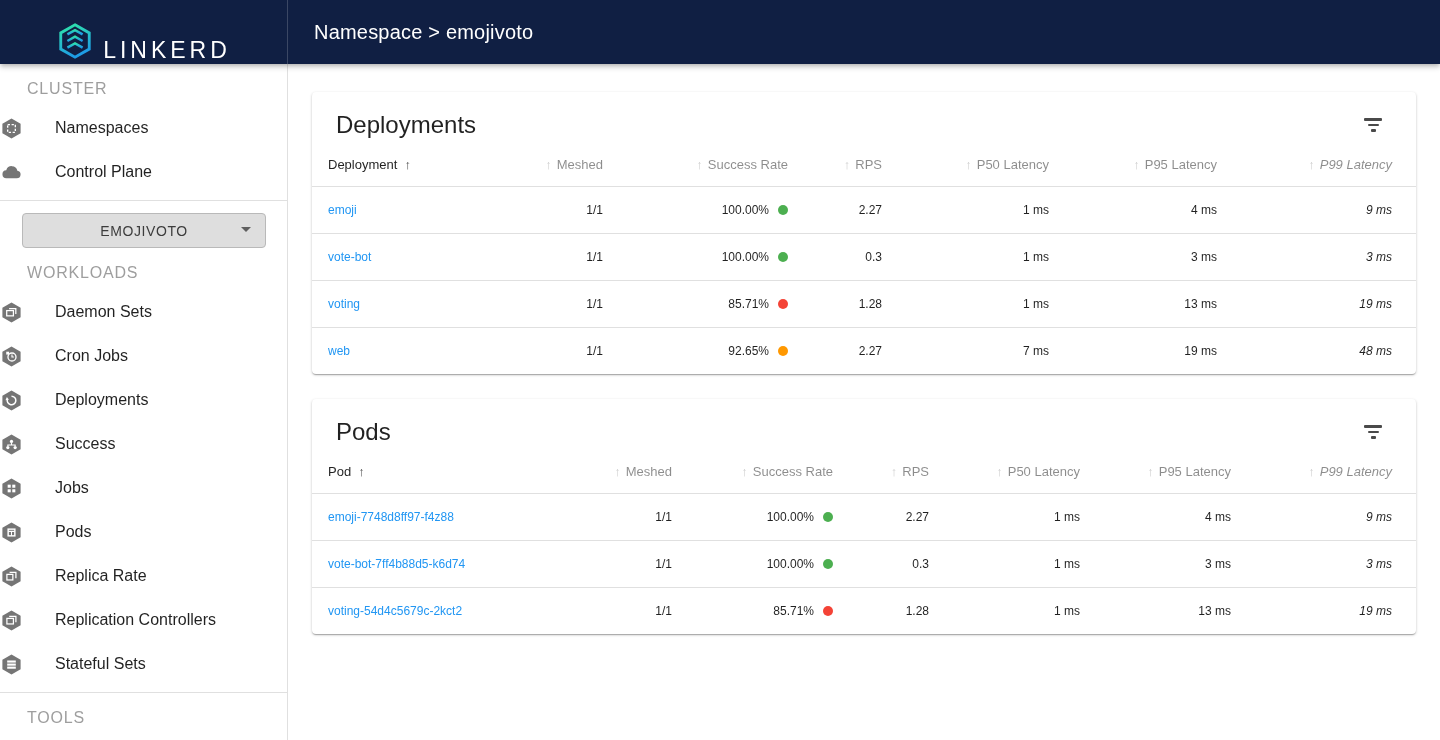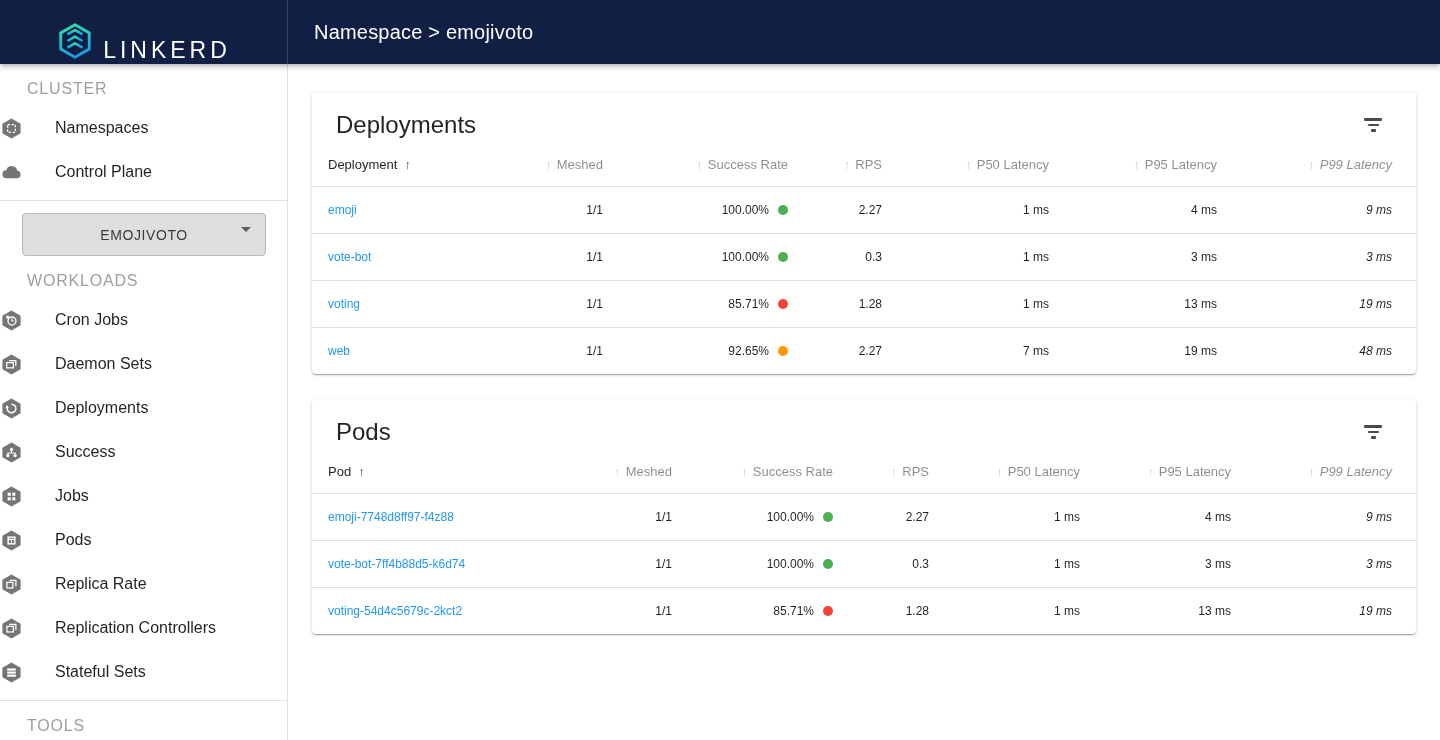--- a/index.html
+++ b/index.html
@@ -30,21 +30,21 @@
 
   
   .sidebar{position:absolute;top:64px;left:0;width:288px;height:676px;background:#fff;
     border-right:1px solid var(--border);overflow:hidden;z-index:10;}
   .section-label{margin:16px 0 8px 27px;font-size:16px;letter-spacing:0.8px;
     color:#9e9e9e;text-transform:uppercase;}
   .nav-item{height:44px;display:flex;align-items:center;gap:32px;cursor:pointer;}
   .nav-icon{width:23px;height:23px;display:flex;align-items:center;justify-content:center;flex:none;}
   .nav-label{font-size:16px;color:var(--text-dark);}
   .divider{height:1px;background:var(--border);margin:6px 0;}
-  .ns-select{margin:12px 22px 6px 22px;width:244px;height:43px;background:#dedede;
+  .ns-select{margin:12px 22px 6px 22px;width:244px;height:35px;background:#dedede;
     border:1px solid #b9b9b9;border-radius:4px;display:flex;align-items:center;
     justify-content:center;position:relative;cursor:pointer;}
   .ns-select-value{font-size:14px;color:#3c3c3c;letter-spacing:0.6px;}
   .caret{position:absolute;right:14px;top:13px;width:0;height:0;
     border-left:5px solid transparent;border-right:5px solid transparent;border-top:5px solid #5f5f5f;}
 
   
   .main{position:absolute;top:64px;left:288px;width:1152px;height:676px;background:#fff;
     overflow:hidden;padding:28px 24px 0 24px;}
   .card{width:1104px;background:#fff;border-radius:4px;margin-bottom:25px;
@@ -136,37 +136,37 @@
       <span class="ns-select-value">EMOJIVOTO</span>
       <span class="caret"></span>
     </div>
 
     <div class="section-label">WORKLOADS</div>
 
     <div class="nav-item">
       <span class="nav-icon">
         <svg viewBox="0 0 24 24" width="23" height="23">
           <polygon points="12,1.5 21.5,7 21.5,17 12,22.5 2.5,17 2.5,7" fill="var(--icon_gray)"></polygon>
+          <rect x="7" y="10" width="7" height="5.5" fill="none" stroke="#fff" stroke-width="1.3"></rect>
+          <path d="M9.5 8h7v5.5" fill="none" stroke="#fff" stroke-width="1.3"></path>
+        </svg>
+      </span>
+      <span class="nav-label">Daemon Sets</span>
+    </div>
+
+    <div class="nav-item">
+      <span class="nav-icon">
+        <svg viewBox="0 0 24 24" width="23" height="23">
+          <polygon points="12,1.5 21.5,7 21.5,17 12,22.5 2.5,17 2.5,7" fill="var(--icon_gray)"></polygon>
           <circle cx="12.5" cy="12.5" r="4.2" fill="none" stroke="#fff" stroke-width="1.4"></circle>
           <path d="M12.5 10v2.5h2" fill="none" stroke="#fff" stroke-width="1.2"></path>
           <rect x="6.5" y="7" width="3" height="3" fill="#fff"></rect>
         </svg>
       </span>
       <span class="nav-label">Cron Jobs</span>
-    </div>
-
-    <div class="nav-item">
-      <span class="nav-icon">
-        <svg viewBox="0 0 24 24" width="23" height="23">
-          <polygon points="12,1.5 21.5,7 21.5,17 12,22.5 2.5,17 2.5,7" fill="var(--icon_gray)"></polygon>
-          <rect x="7" y="10" width="7" height="5.5" fill="none" stroke="#fff" stroke-width="1.3"></rect>
-          <path d="M9.5 8h7v5.5" fill="none" stroke="#fff" stroke-width="1.3"></path>
-        </svg>
-      </span>
-      <span class="nav-label">Daemon Sets</span>
     </div>
 
     <div class="nav-item">
       <span class="nav-icon">
         <svg viewBox="0 0 24 24" width="23" height="23">
           <polygon points="12,1.5 21.5,7 21.5,17 12,22.5 2.5,17 2.5,7" fill="var(--icon_gray)"></polygon>
           <path d="M12 7.5a4.5 4.5 0 1 1-4.3 3.2" fill="none" stroke="#fff" stroke-width="1.6"></path>
           <polygon points="5.7,11.8 9.3,11.2 7.2,8.4" fill="#fff"></polygon>
         </svg>
       </span>

